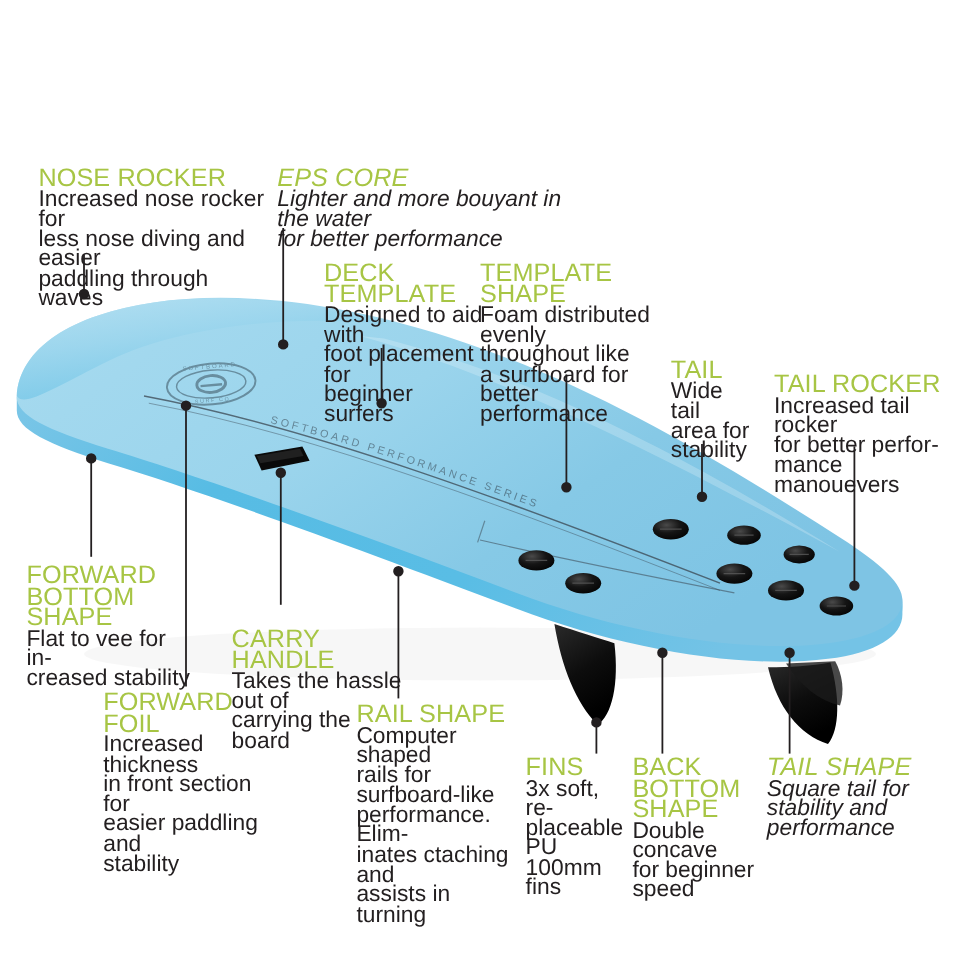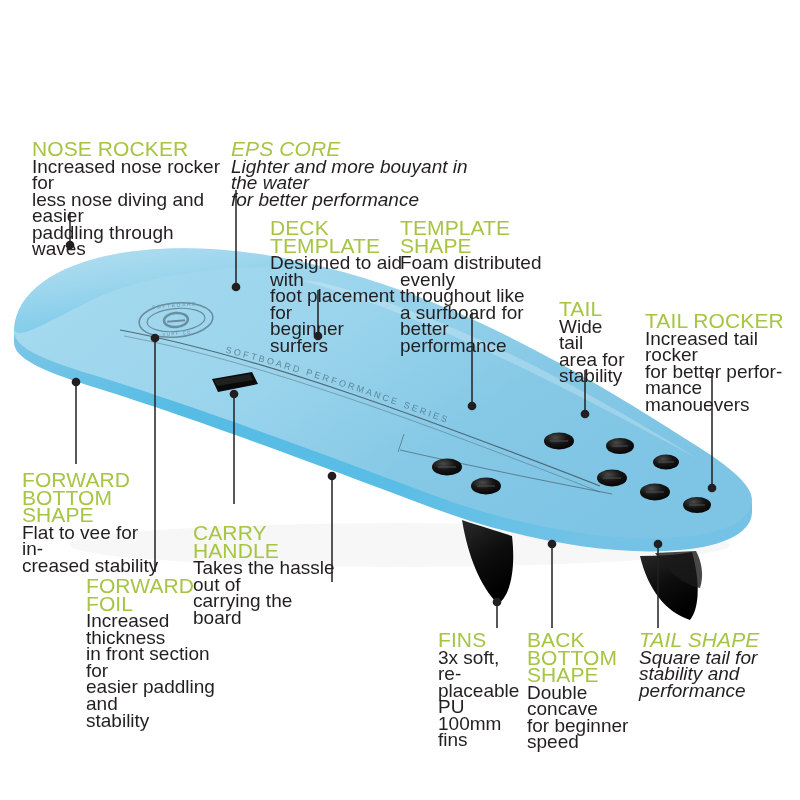--- a/index.html
+++ b/index.html
@@ -292,20 +292,28 @@
   </div>
 
   <div class="anno" style="left:86px; top:577px; width:140px;">
     <div class="anno-title">FORWARD FOIL</div>
     <div class="anno-body">Increased thickness
 in front section for
 easier paddling and
 stability</div>
   </div>
 
+  <div class="anno" style="left:297px; top:587px; width:140px;">
+    <div class="anno-title">RAIL SHAPE</div>
+    <div class="anno-body">Computer shaped
+rails for surfboard-like
+performance. Elim-
+inates ctaching and
+assists in turning</div>
+  </div>
 
   <div class="anno" style="left:438px; top:631px; width:80px;">
     <div class="anno-title">FINS</div>
     <div class="anno-body">3x soft, re-
 placeable
 PU 100mm
 fins</div>
   </div>
 
   <div class="anno" style="left:527px; top:631px; width:105px;">

